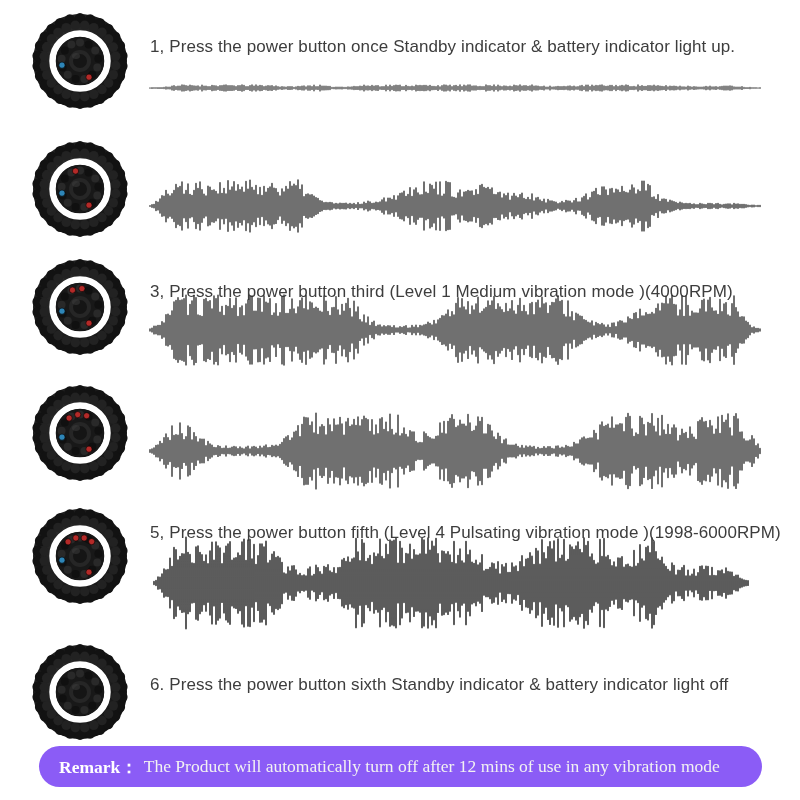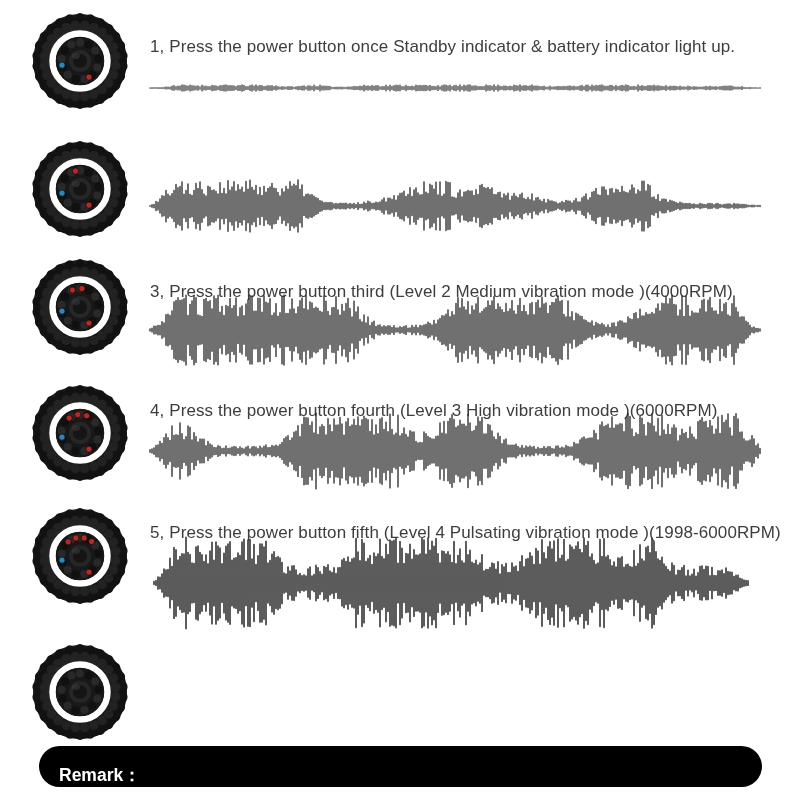--- a/index.html
+++ b/index.html
@@ -9,22 +9,22 @@
   }
   .abs{position:absolute;}
   .step-text{
     font-size:17px;line-height:19px;color:#3d3d3d;letter-spacing:.1px;
     white-space:nowrap;
   }
   .ball{display:block;}
   .wave{display:block;}
   .remark{
     position:absolute;left:39px;top:746px;width:723px;height:41px;
-    background:#000000;border-radius:21px;display:flex;align-items:flex-end;
-    padding:0 0 0 20px;box-sizing:border-box;white-space:nowrap;
+    background:#8b5cf6;border-radius:21px;display:flex;align-items:center;
+    padding:0 0 0 20px;box-sizing:border-box;white-space:nowrap;font-family:Liberation Serif, serif;
   }
   .remark .lbl{color:#ffffff;font-weight:bold;font-size:17.5px;}
   .remark .txt{color:#f2f2f2;font-size:17.5px;margin-left:6px;}
 </style>
 </head>
 <body>
 
 <div id="canvas">
 
   <svg width="0" height="0" style="position:absolute" aria-hidden="true">
@@ -264,21 +264,21 @@
       <circle cx="36.774798480967355" cy="40.49080218547362" r="4" fill="#101010"></circle>
       <circle cx="43.40262131719028" cy="34.61906352541561" r="4" fill="#292929"></circle>
       <circle cx="52" cy="51" r="11" fill="#262626"></circle>
       <circle cx="52" cy="51" r="7" fill="#151515"></circle>
       <ellipse cx="48" cy="46" rx="4" ry="3" fill="#3c3c3c" opacity="0.55"></ellipse>
       <circle cx="44.4753721030977" cy="34.099409033611884" r="3.1" fill="#b42a28" stroke="#000000" stroke-width="0.6"></circle>
       <circle cx="53.93377657045159" cy="32.601344935686946" r="3.1" fill="#b42a28" stroke="#000000" stroke-width="0.6"></circle>
       <circle cx="33.97415380147315" cy="55.161594505361506" r="3.1" fill="#2e86b8" stroke="#000000" stroke-width="0.6"></circle>
       <circle cx="60.968977974557234" cy="67.18046458207883" r="3.1" fill="#b42a28" stroke="#000000" stroke-width="0.6"></circle>
     </svg>
-  <div class="step-text abs" style="left:150px;top:282px">3, Press the power button third  (Level 2 Medium vibration mode )(4000RPM)</div>
+  <div class="step-text abs" style="left:150px;top:282px">3, Press the power button third  (Level 1 Medium vibration mode )(4000RPM)</div>
   <svg class="wave abs" style="left:148px;top:292px" width="616" height="76">
       <path d="M2 36.9V39.1M4 36.1V39.9M6 34.1V41.9M8 34.2V41.8M10 33.3V42.7M12 33.3V42.7M14 29.7V46.3M16 31.0V45.0M18 22.7V53.3M20 22.1V53.9M22 23.4V52.6M24 18.8V57.2M26 9.8V66.2M28 8.5V67.5M30 5.7V70.3M32 8.4V67.6M34 7.8V68.2M36 6.7V69.3M38 3.1V72.9M40 23.4V52.6M42 12.5V63.5M44 8.8V67.2M46 3.3V72.7M48 5.6V70.4M50 23.0V53.0M52 23.6V52.4M54 24.3V51.7M56 7.5V68.5M58 6.4V69.6M60 9.6V66.4M62 8.6V67.4M64 16.8V59.2M66 3.9V72.1M68 6.6V69.4M70 3.2V72.8M72 20.1V55.9M74 14.3V61.7M76 23.4V52.6M78 13.3V62.7M80 14.5V61.5M82 6.4V69.6M84 16.5V59.5M86 13.6V62.4M88 5.9V70.1M90 24.4V51.6M92 15.7V60.3M94 14.0V62.0M96 23.7V52.3M98 11.9V64.1M100 8.0V68.0M102 4.0V72.0M104 4.0V72.0M106 19.1V56.9M108 19.2V56.8M110 6.2V69.8M112 6.5V69.5M114 20.2V55.8M116 4.0V72.0M118 10.1V65.9M120 11.1V64.9M122 6.6V69.4M124 23.3V52.7M126 20.9V55.1M128 11.6V64.4M130 24.2V51.8M132 20.6V55.4M134 4.1V71.9M136 3.0V73.0M138 21.5V54.5M140 21.5V54.5M142 17.4V58.6M144 7.0V69.0M146 16.9V59.1M148 21.7V54.3M150 14.9V61.1M152 8.7V67.3M154 5.8V70.2M156 16.7V59.3M158 3.7V72.3M160 17.9V58.1M162 9.8V66.2M164 11.0V65.0M166 16.3V59.7M168 15.1V60.9M170 16.3V59.7M172 19.1V56.9M174 20.1V55.9M176 4.0V72.0M178 9.2V66.8M180 19.4V56.6M182 23.4V52.6M184 15.7V60.3M186 15.5V60.5M188 4.7V71.3M190 17.8V58.2M192 23.1V52.9M194 12.3V63.7M196 19.1V56.9M198 11.5V64.5M200 6.3V69.7M202 16.5V59.5M204 25.0V51.0M206 9.1V66.9M208 19.8V56.2M210 15.0V61.0M212 27.6V48.4M214 29.9V46.1M216 22.9V53.1M218 30.8V45.2M220 25.0V51.0M222 33.5V42.5M224 30.4V45.6M226 29.2V46.8M228 34.4V41.6M230 33.2V42.8M232 32.9V43.1M234 34.9V41.1M236 33.7V42.3M238 34.7V41.3M240 33.7V42.3M242 33.8V42.2M244 35.4V40.6M246 33.6V42.4M248 36.0V40.0M250 35.9V40.1M252 34.7V41.3M254 35.4V40.6M256 34.5V41.5M258 33.6V42.4M260 36.2V39.8M262 35.9V40.1M264 33.4V42.6M266 35.2V40.8M268 33.2V42.8M270 35.7V40.3M272 33.3V42.7M274 33.9V42.1M276 32.9V43.1M278 32.4V43.6M280 30.2V45.8M282 31.3V44.7M284 33.0V43.0M286 28.5V47.5M288 31.8V44.2M290 27.9V48.1M292 26.4V49.6M294 23.6V52.4M296 24.0V52.0M298 22.2V53.8M300 17.9V58.1M302 24.7V51.3M304 19.6V56.4M306 22.9V53.1M308 11.4V64.6M310 5.7V70.3M312 15.9V60.1M314 6.7V69.3M316 14.9V61.1M318 17.8V58.2M320 9.6V66.4M322 22.5V53.5M324 13.9V62.1M326 17.9V58.1M328 11.8V64.2M330 5.1V70.9M332 21.2V54.8M334 19.3V56.7M336 17.0V59.0M338 15.5V60.5M340 9.0V67.0M342 13.3V62.7M344 9.0V67.0M346 4.5V71.5M348 17.5V58.5M350 11.7V64.3M352 15.0V61.0M354 17.7V58.3M356 20.5V55.5M358 11.4V64.6M360 19.4V56.6M362 16.8V59.2M364 8.6V67.4M366 19.0V57.0M368 22.2V53.8M370 13.5V62.5M372 6.3V69.7M374 19.5V56.5M376 13.5V62.5M378 19.6V56.4M380 23.0V53.0M382 11.7V64.3M384 10.5V65.5M386 22.7V53.3M388 10.6V65.4M390 8.2V67.8M392 15.8V60.2M394 5.2V70.8M396 11.8V64.2M398 10.8V65.2M400 21.4V54.6M402 13.6V62.4M404 10.3V65.7M406 10.6V65.4M408 7.0V69.0M410 3.7V72.3M412 9.5V66.5M414 8.5V67.5M416 22.4V53.6M418 24.9V51.1M420 9.0V67.0M422 24.9V51.1M424 19.7V56.3M426 28.7V47.3M428 21.1V54.9M430 22.2V53.8M432 24.0V52.0M434 24.5V51.5M436 27.7V48.3M438 28.4V47.6M440 30.2V45.8M442 30.9V45.1M444 29.0V47.0M446 33.8V42.2M448 30.5V45.5M450 31.6V44.4M452 32.7V43.3M454 31.4V44.6M456 33.0V43.0M458 35.1V40.9M460 32.9V43.1M462 35.3V40.7M464 31.2V44.8M466 31.0V45.0M468 34.6V41.4M470 29.9V46.1M472 28.7V47.3M474 29.1V46.9M476 30.9V45.1M478 30.9V45.1M480 25.0V51.0M482 26.7V49.3M484 27.4V48.6M486 21.3V54.7M488 20.6V55.4M490 26.6V49.4M492 17.1V58.9M494 24.0V52.0M496 24.0V52.0M498 20.7V55.3M500 22.5V53.5M502 22.1V53.9M504 20.5V55.5M506 21.8V54.2M508 16.3V59.7M510 12.0V64.0M512 18.8V57.2M514 11.2V64.8M516 11.7V64.3M518 4.1V71.9M520 12.0V64.0M522 6.7V69.3M524 3.3V72.7M526 12.3V63.7M528 12.8V63.2M530 23.9V52.1M532 18.0V58.0M534 4.0V72.0M536 24.3V51.7M538 3.8V72.2M540 13.5V62.5M542 24.2V51.8M544 19.2V56.8M546 21.0V55.0M548 21.0V55.0M550 21.1V54.9M552 17.0V59.0M554 8.3V67.7M556 7.2V68.8M558 19.9V56.1M560 8.2V67.8M562 5.4V70.6M564 15.8V60.2M566 19.1V56.9M568 18.8V57.2M570 22.3V53.7M572 7.4V68.6M574 19.7V56.3M576 12.0V64.0M578 10.6V65.4M580 22.8V53.2M582 24.2V51.8M584 11.7V64.3M586 3.8V72.2M588 15.6V60.4M590 20.0V56.0M592 25.2V50.8M594 24.7V51.3M596 24.9V51.1M598 29.1V46.9M600 30.5V45.5M602 33.2V42.8M604 35.7V40.3M606 34.9V41.1M608 36.3V39.7M610 36.3V39.7M612 37.0V39.0" stroke="#2b2b2b" stroke-width="1.35" fill="none" stroke-linecap="round"></path>
     </svg>
 
   <svg class="ball abs" style="left:28px;top:382px" width="104" height="104" viewBox="0 0 104 104">
       <circle cx="52" cy="51" r="47" fill="url(#ballGrad)"></circle>
       <circle cx="52" cy="8.5" r="5.4" fill="#121212"></circle>
       <circle cx="62.170915732221204" cy="9.73497275939279" r="5.4" fill="#121212"></circle>
       <circle cx="71.75073481186016" cy="13.368118909738577" r="5.4" fill="#121212"></circle>
       <circle cx="80.1827129752338" cy="19.188293202728204" r="5.4" fill="#121212"></circle>
@@ -346,21 +346,20 @@
       <circle cx="43.40262131719028" cy="34.61906352541561" r="4" fill="#292929"></circle>
       <circle cx="52" cy="51" r="11" fill="#262626"></circle>
       <circle cx="52" cy="51" r="7" fill="#151515"></circle>
       <ellipse cx="48" cy="46" rx="4" ry="3" fill="#3c3c3c" opacity="0.55"></ellipse>
       <circle cx="41.12597283258925" cy="36.033185604063476" r="3.1" fill="#b42a28" stroke="#000000" stroke-width="0.6"></circle>
       <circle cx="49.74541714700477" cy="32.637896194635545" r="3.1" fill="#b42a28" stroke="#000000" stroke-width="0.6"></circle>
       <circle cx="58.62980706658806" cy="33.728762109801764" r="3.1" fill="#b42a28" stroke="#000000" stroke-width="0.6"></circle>
       <circle cx="33.97415380147315" cy="55.161594505361506" r="3.1" fill="#2e86b8" stroke="#000000" stroke-width="0.6"></circle>
       <circle cx="60.968977974557234" cy="67.18046458207883" r="3.1" fill="#b42a28" stroke="#000000" stroke-width="0.6"></circle>
     </svg>
-  <div class="step-text abs" style="left:150px;top:401px">4, Press the power button fourth  (Level 3 High vibration mode )(6000RPM)</div>
   <svg class="wave abs" style="left:148px;top:411px" width="616" height="80">
       <path d="M2 38.7V41.3M4 38.0V42.0M6 36.8V43.2M8 34.3V45.7M10 34.0V46.0M12 30.3V49.7M14 32.4V47.6M16 26.7V53.3M18 22.9V57.1M20 26.7V53.3M22 29.5V50.5M24 14.8V65.2M26 24.5V55.5M28 23.6V56.4M30 24.2V55.8M32 11.9V68.1M34 22.6V57.4M36 28.6V51.4M38 25.7V54.3M40 14.9V65.1M42 16.3V63.7M44 28.8V51.2M46 21.6V58.4M48 25.6V54.4M50 30.9V49.1M52 27.9V52.1M54 28.2V51.8M56 28.2V51.8M58 34.7V45.3M60 30.4V49.6M62 32.8V47.2M64 34.1V45.9M66 36.3V43.7M68 36.6V43.4M70 34.6V45.4M72 35.5V44.5M74 37.5V42.5M76 37.2V42.8M78 35.0V45.0M80 37.4V42.6M82 37.2V42.8M84 36.1V43.9M86 35.5V44.5M88 35.8V44.2M90 37.6V42.4M92 35.8V44.2M94 37.2V42.8M96 37.9V42.1M98 36.2V43.8M100 35.2V44.8M102 38.0V42.0M104 35.9V44.1M106 35.3V44.7M108 36.1V43.9M110 37.6V42.4M112 35.2V44.8M114 37.0V43.0M116 35.2V44.8M118 34.0V46.0M120 36.6V43.4M122 36.3V43.7M124 34.4V45.6M126 35.2V44.8M128 34.2V45.8M130 35.2V44.8M132 33.5V46.5M134 31.5V48.5M136 27.7V52.3M138 26.0V54.0M140 24.6V55.4M142 29.3V50.7M144 27.0V53.0M146 21.2V58.8M148 20.2V59.8M150 14.6V65.4M152 25.6V54.4M154 13.4V66.6M156 6.2V73.8M158 6.7V73.3M160 6.8V73.2M162 14.4V65.6M164 11.0V69.0M166 21.9V58.1M168 2.1V77.9M170 23.5V56.5M172 15.8V64.2M174 13.6V66.4M176 15.4V64.6M178 23.8V56.2M180 7.7V72.3M182 13.8V66.2M184 20.6V59.4M186 8.0V72.0M188 14.2V65.8M190 13.8V66.2M192 6.3V73.7M194 13.0V67.0M196 24.1V55.9M198 10.9V69.1M200 7.5V72.5M202 15.3V64.7M204 13.9V66.1M206 8.3V71.7M208 14.3V65.7M210 6.0V74.0M212 14.8V65.2M214 8.7V71.3M216 5.2V74.8M218 7.4V72.6M220 8.7V71.3M222 20.5V59.5M224 8.7V71.3M226 24.0V56.0M228 13.9V66.1M230 22.7V57.3M232 8.0V72.0M234 6.7V73.3M236 18.5V61.5M238 11.1V68.9M240 20.7V59.3M242 3.1V76.9M244 18.5V61.5M246 23.8V56.2M248 22.1V57.9M250 4.1V75.9M252 24.8V55.2M254 22.7V57.3M256 16.9V63.1M258 23.5V56.5M260 25.9V54.1M262 19.6V60.4M264 20.8V59.2M266 21.0V59.0M268 30.4V49.6M270 31.8V48.2M272 31.5V48.5M274 31.7V48.3M276 20.9V59.1M278 22.7V57.3M280 25.4V54.6M282 26.7V53.3M284 27.9V52.1M286 28.1V51.9M288 25.3V54.7M290 24.9V55.1M292 11.9V68.1M294 22.1V57.9M296 10.5V69.5M298 22.9V57.1M300 10.3V69.7M302 7.4V72.6M304 3.7V76.3M306 8.5V71.5M308 16.5V63.5M310 14.9V65.1M312 9.2V70.8M314 13.1V66.9M316 13.1V66.9M318 15.1V64.9M320 3.5V76.5M322 11.9V68.1M324 20.3V59.7M326 19.4V60.6M328 15.1V64.9M330 6.0V74.0M332 10.5V69.5M334 6.4V73.6M336 22.8V57.2M338 22.8V57.2M340 13.4V66.6M342 14.1V65.9M344 20.0V60.0M346 25.8V54.2M348 28.5V51.5M350 22.1V57.9M352 25.3V54.7M354 32.7V47.3M356 29.0V51.0M358 28.0V52.0M360 34.0V46.0M362 34.2V45.8M364 34.1V45.9M366 34.2V45.8M368 33.1V46.9M370 35.3V44.7M372 37.0V43.0M374 34.5V45.5M376 37.2V42.8M378 35.0V45.0M380 36.2V43.8M382 34.9V45.1M384 36.2V43.8M386 35.5V44.5M388 38.1V41.9M390 36.3V43.7M392 37.7V42.3M394 37.3V42.7M396 35.6V44.4M398 37.2V42.8M400 35.6V44.4M402 35.7V44.3M404 37.5V42.5M406 37.9V42.1M408 35.1V44.9M410 34.8V45.2M412 37.2V42.8M414 36.1V43.9M416 36.9V43.1M418 34.4V45.6M420 35.4V44.6M422 36.1V43.9M424 35.8V44.2M426 31.3V48.7M428 32.9V47.1M430 32.9V47.1M432 28.8V51.2M434 26.9V53.1M436 25.9V54.1M438 28.0V52.0M440 27.3V52.7M442 26.9V53.1M444 27.0V53.0M446 19.4V60.6M448 22.3V57.7M450 28.9V51.1M452 13.9V66.1M454 10.9V69.1M456 15.5V64.5M458 14.4V65.6M460 13.2V66.8M462 17.1V62.9M464 6.0V74.0M466 17.2V62.8M468 13.9V66.1M470 13.9V66.1M472 12.6V67.4M474 13.0V67.0M476 20.7V59.3M478 6.5V73.5M480 2.5V77.5M482 5.4V74.6M484 17.9V62.1M486 25.4V54.6M488 22.0V58.0M490 23.5V56.5M492 5.4V74.6M494 7.1V72.9M496 13.6V66.4M498 24.8V55.2M500 11.4V68.6M502 12.5V67.5M504 2.6V77.4M506 15.2V64.8M508 21.0V59.0M510 7.3V72.7M512 24.8V55.2M514 4.3V75.7M516 19.0V61.0M518 23.3V56.7M520 13.4V66.6M522 23.5V56.5M524 17.0V63.0M526 13.8V66.2M528 16.9V63.1M530 30.0V50.0M532 24.5V55.5M534 18.2V61.8M536 22.5V57.5M538 21.3V58.7M540 27.5V52.5M542 15.9V64.1M544 23.1V56.9M546 26.2V53.8M548 28.4V51.6M550 10.6V69.4M552 9.2V70.8M554 6.7V73.3M556 10.9V69.1M558 10.3V69.7M560 16.7V63.3M562 9.5V70.5M564 15.0V65.0M566 23.2V56.8M568 18.1V61.9M570 5.9V74.1M572 22.4V57.6M574 4.3V75.7M576 11.3V68.7M578 9.2V70.8M580 2.8V77.2M582 16.8V63.2M584 25.0V55.0M586 5.3V74.7M588 2.6V77.4M590 8.0V72.0M592 21.1V58.9M594 21.0V59.0M596 27.8V52.2M598 30.0V50.0M600 29.9V50.1M602 28.9V51.1M604 24.6V55.4M606 27.9V52.1M608 34.6V45.4M610 32.9V47.1M612 37.5V42.5" stroke="#2b2b2b" stroke-width="1.35" fill="none" stroke-linecap="round"></path>
     </svg>
 
   <svg class="ball abs" style="left:28px;top:505px" width="104" height="104" viewBox="0 0 104 104">
       <circle cx="52" cy="51" r="47" fill="url(#ballGrad)"></circle>
       <circle cx="52" cy="8.5" r="5.4" fill="#121212"></circle>
       <circle cx="62.170915732221204" cy="9.73497275939279" r="5.4" fill="#121212"></circle>
       <circle cx="71.75073481186016" cy="13.368118909738577" r="5.4" fill="#121212"></circle>
       <circle cx="80.1827129752338" cy="19.188293202728204" r="5.4" fill="#121212"></circle>
@@ -506,18 +505,20 @@
       <circle cx="47.57266021068019" cy="68.96242362238196" r="4" fill="#101010"></circle>
       <circle cx="39.73223082254529" cy="64.84744884116537" r="4" fill="#292929"></circle>
       <circle cx="34.70219951031983" cy="57.560190410286914" r="4" fill="#101010"></circle>
       <circle cx="33.634885829186004" cy="48.77007141527652" r="4" fill="#292929"></circle>
       <circle cx="36.774798480967355" cy="40.49080218547362" r="4" fill="#101010"></circle>
       <circle cx="43.40262131719028" cy="34.61906352541561" r="4" fill="#292929"></circle>
       <circle cx="52" cy="51" r="11" fill="#262626"></circle>
       <circle cx="52" cy="51" r="7" fill="#151515"></circle>
       <ellipse cx="48" cy="46" rx="4" ry="3" fill="#3c3c3c" opacity="0.55"></ellipse>
     </svg>
+  <div class="step-text abs" style="left:150px;top:675px">6. Press the power button sixth Standby indicator &amp; battery indicator light off</div>
 
   <div class="remark">
     <span class="lbl">Remark：</span>
+    <span class="txt">The Product will automatically turn off after 12 mins of use in any vibration mode</span>
   </div>
 
 </div>
 
 </body></html>

